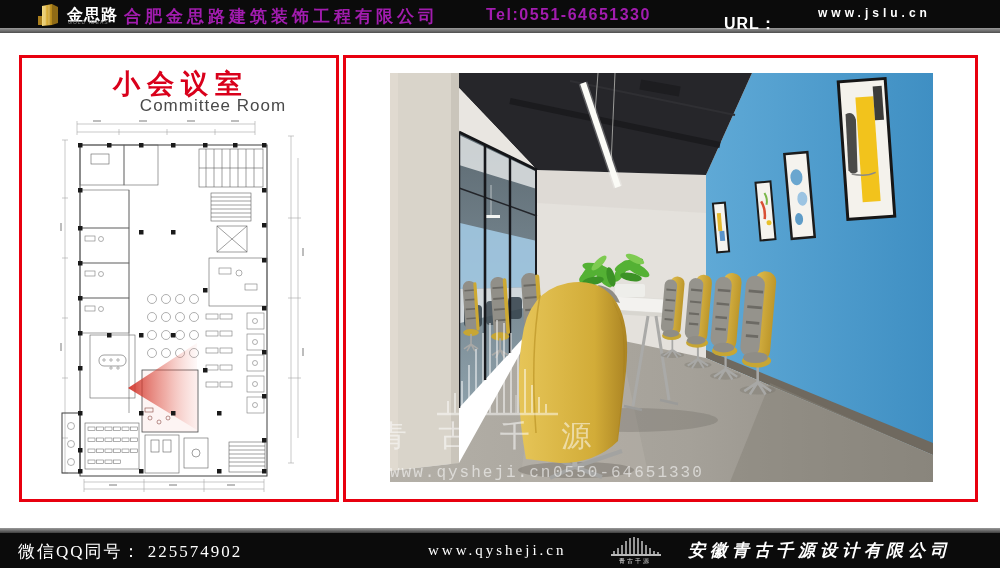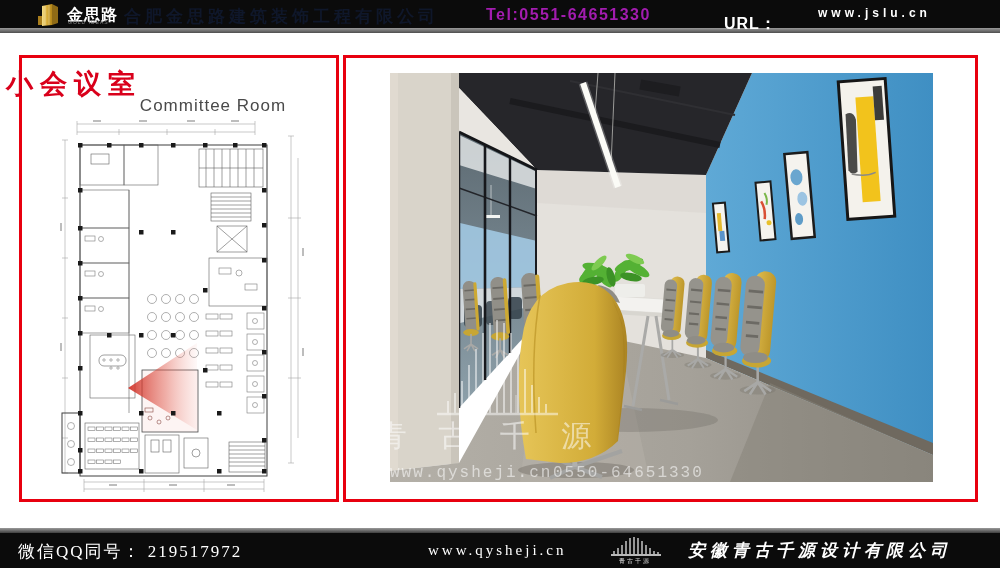--- a/index.html
+++ b/index.html
@@ -6,29 +6,29 @@
   body{width:1000px;height:568px;position:relative;background:#ffffff;
        font-family:"Liberation Sans",sans-serif;overflow:hidden;}
   .abs{position:absolute;}
   
   .header-bar{left:0;top:0;width:1000px;height:28px;background:#0b0b0b;}
   .header-strip{left:0;top:28px;width:1000px;height:5px;
       background:linear-gradient(#9a9a9a,#4e4e4e);}
   .brand-icon{left:36px;top:2px;}
   .brand-cn{left:67px;top:5px;color:#fff;font-weight:bold;font-size:16px;letter-spacing:1px;}
   .brand-en{left:68px;top:19px;color:#8d8d8d;font-size:5px;letter-spacing:1px;}
-  .company-name{left:124px;top:5px;color:#0f172a;font-weight:bold;font-size:17px;letter-spacing:4px;}
+  .company-name{left:124px;top:5px;color:#a21caf;font-weight:bold;font-size:17px;letter-spacing:4px;}
   .tel-text{left:486px;top:6px;color:#a21caf;font-weight:bold;font-size:16px;letter-spacing:1.5px;}
   .url-label{left:724px;top:6px;color:#fff;font-weight:bold;font-size:16px;letter-spacing:1px;margin-top:8px;}
   .url-text{left:818px;top:6px;color:#fff;font-weight:bold;font-size:12px;letter-spacing:4px;}
   
   .frame{border:3px solid #e8000f;background:#fff;}
   .frame-left{left:19px;top:55px;width:314px;height:441px;}
   .frame-right{left:343px;top:55px;width:629px;height:441px;}
-  .plan-title{left:6px;top:66px;width:320px;text-align:left;color:#d9001b;
+  .plan-title{left:21px;top:66px;width:320px;text-align:center;color:#d9001b;
       font-size:27px;font-weight:bold;letter-spacing:7px;}
   .plan-subtitle{left:19px;top:96px;width:388px;text-align:center;color:#4a4a4a;
       font-size:17px;letter-spacing:1px;}
   .plan-svg{left:49px;top:118px;}
   .photo-svg{left:390px;top:73px;}
   
   .footer-strip{left:0;top:528px;width:1000px;height:5px;
       background:linear-gradient(#9a9a9a,#3f3f3f);}
   .footer-bar{left:0;top:533px;width:1000px;height:35px;background:#0b0b0b;}
   .footer-qq{left:18px;top:540px;color:#fff;font-family:"Liberation Serif",serif;
@@ -519,21 +519,21 @@
       <path d="M88,340 V322 M126,340 V322" stroke-width="1"></path>
     </g>
     <text x="100" y="373" text-anchor="middle" font-size="30" letter-spacing="12" fill="#ffffff" opacity=".85" font-family="Liberation Serif,serif">青 古 千 源</text>
     <text x="0" y="404" font-size="16" letter-spacing="2" fill="#ffffff" opacity=".9" font-family="Liberation Mono,monospace">www.qysheji.cn</text>
     <text x="163" y="404" font-size="16" letter-spacing="2" fill="#ffffff" opacity=".9" font-family="Liberation Mono,monospace">0550-64651330</text>
   </g>
 </svg>
 
 <div class="abs footer-strip"></div>
 <div class="abs footer-bar"></div>
-<div class="abs footer-qq">微信QQ同号： 219517972</div>
+<div class="abs footer-qq">微信QQ同号： 225574902</div>
 <div class="abs footer-site">www.qysheji.cn</div>
 <svg class="abs footer-logo" width="56" height="22" viewBox="0 0 56 22">
   <g stroke="#ffffff" stroke-width="1.2" opacity=".95">
     <path d="M6,19 V16 M10,19 V13 M14,19 V10 M18,19 V6 M22,19 V3 M26,19 V2 M30,19 V3 M34,19 V6 M38,19 V10 M42,19 V13 M46,19 V16 M50,19 V17"></path>
     <path d="M3,20 H53" stroke-width="1.5"></path>
   </g>
 </svg>
 <div class="abs footer-logo-caption">青古千源</div>
 <div class="abs footer-company">安徽青古千源设计有限公司</div>
 

